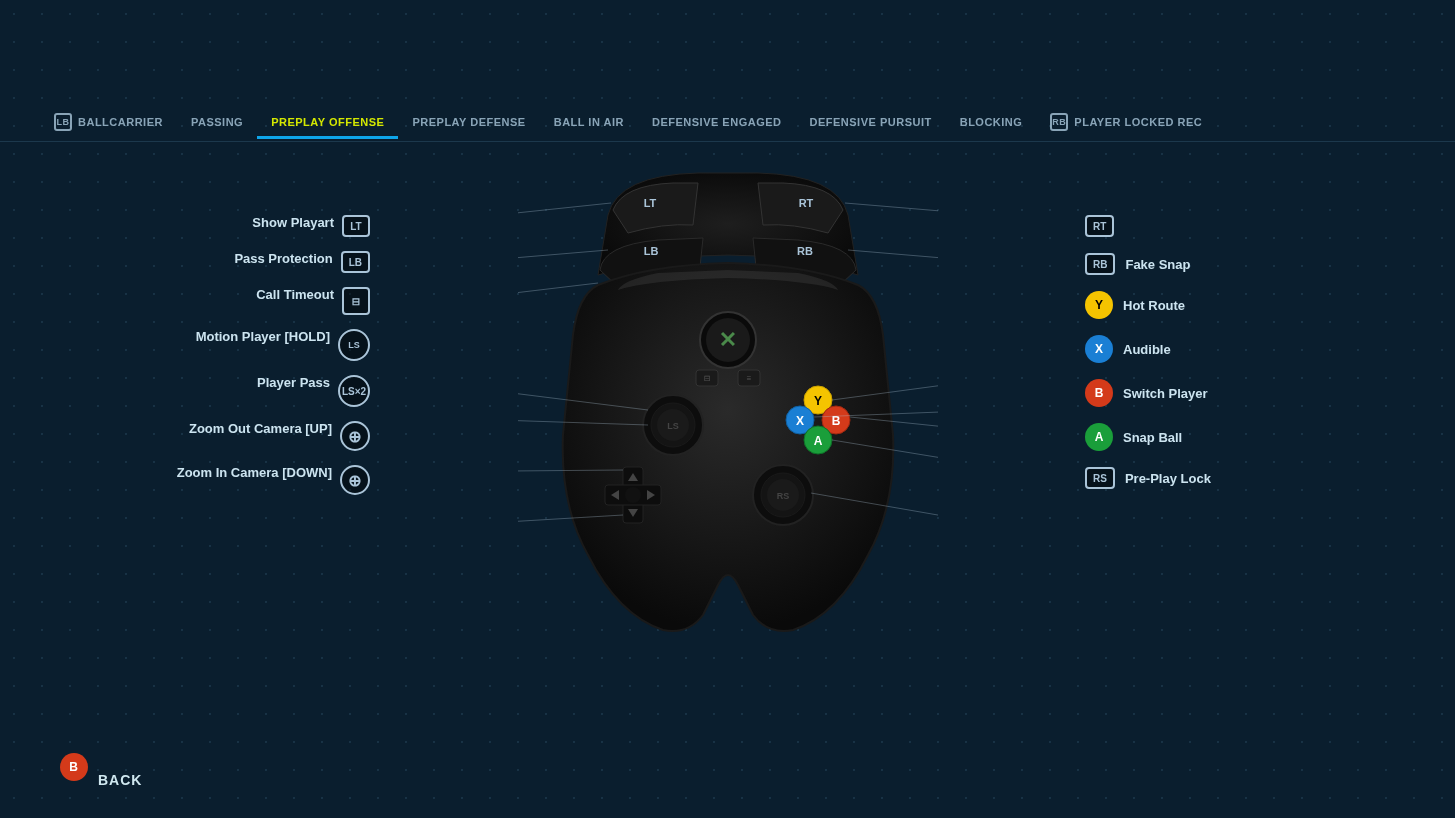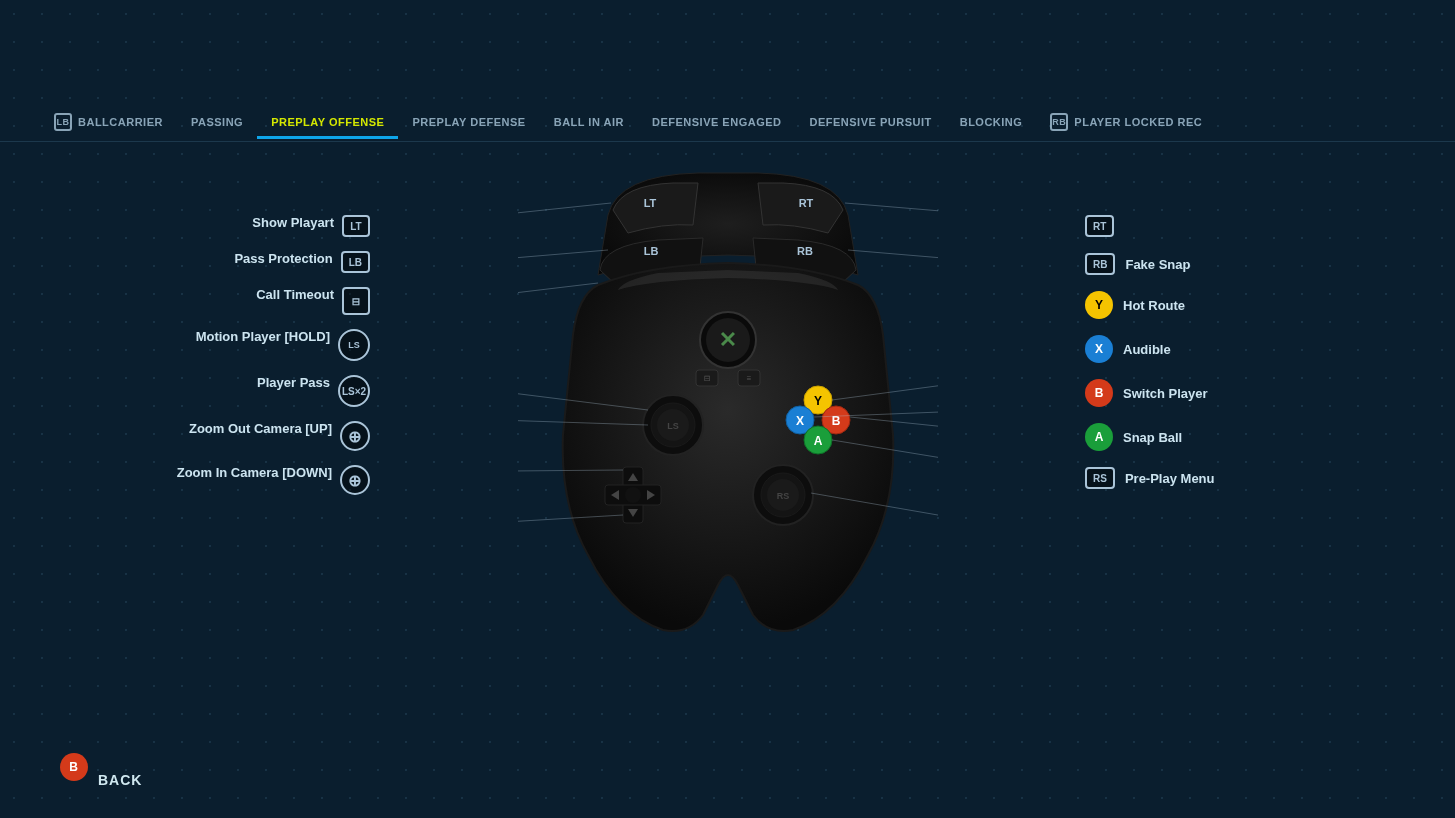--- a/index.html
+++ b/index.html
@@ -454,21 +454,21 @@
       <div class="right-label-item">
         <span><span class="btn-b">B</span></span>
         <span><span class="lbl">Switch Player</span></span>
       </div>
       <div class="right-label-item">
         <span><span class="btn-a">A</span></span>
         <span><span class="lbl">Snap Ball</span></span>
       </div>
       <div class="right-label-item">
         <span><span class="key-badge">RS</span></span>
-        <span><span class="lbl">Pre-Play Menu</span></span>
+        <span><span class="lbl">Pre-Play Lock</span></span>
       </div>
     </div>
 </div>
 
 <div class="back-btn">
   <span class="btn-b">B</span>
   <span style="font-size:14px;font-weight:700;color:#d0e8f0;letter-spacing:1px;margin-top:26px;">BACK</span>
 </div>
 
 </body></html>

